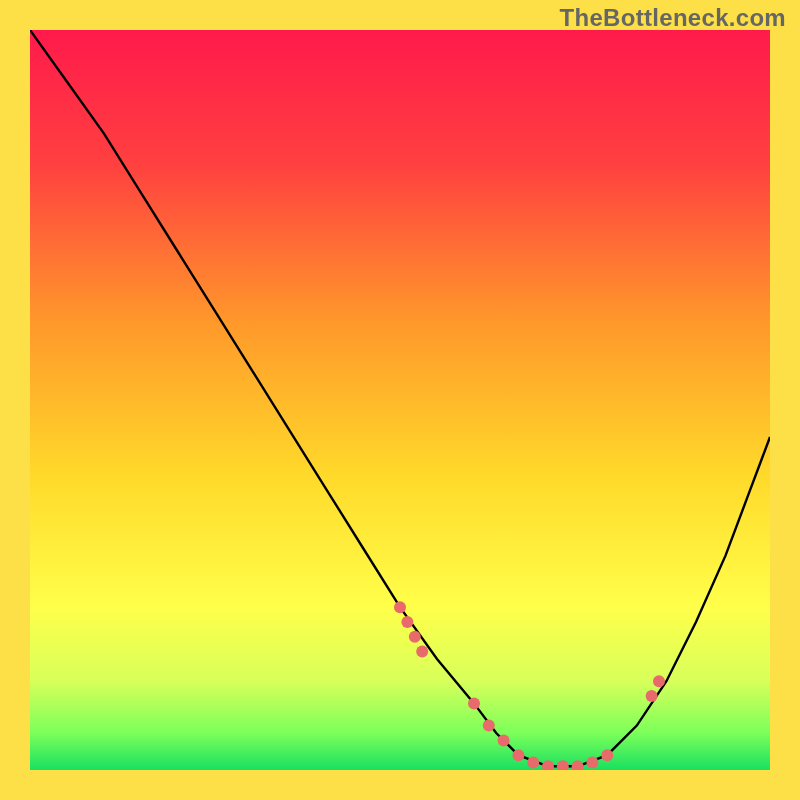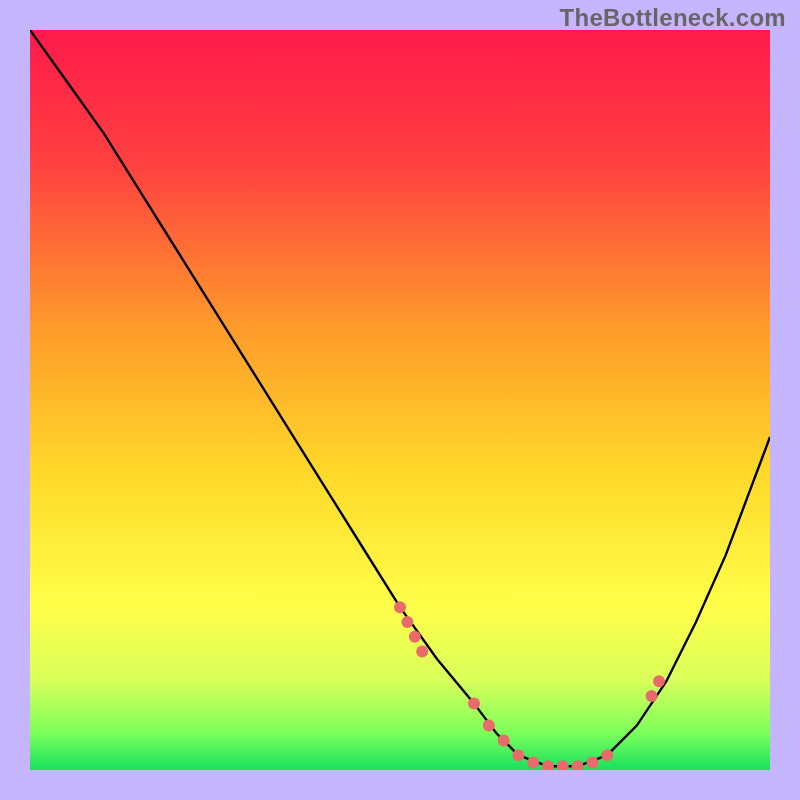--- a/index.html
+++ b/index.html
@@ -1,21 +1,21 @@
 <!DOCTYPE html>
 <html><head>
 <meta charset="utf-8">
 <style>
   * { margin: 0; padding: 0; box-sizing: border-box; }
   html, body { width: 800px; height: 800px; overflow: hidden; background: #000; }
   .frame {
     position: relative;
     width: 800px;
     height: 800px;
-    background: #c4b5fd;
+    background: #fde047;
   }
   .watermark {
     position: absolute;
     top: 4px;
     right: 14px;
     font-family: Arial, Helvetica, sans-serif;
     font-size: 24px;
     font-weight: bold;
     color: #666;
     letter-spacing: 0.3px;

